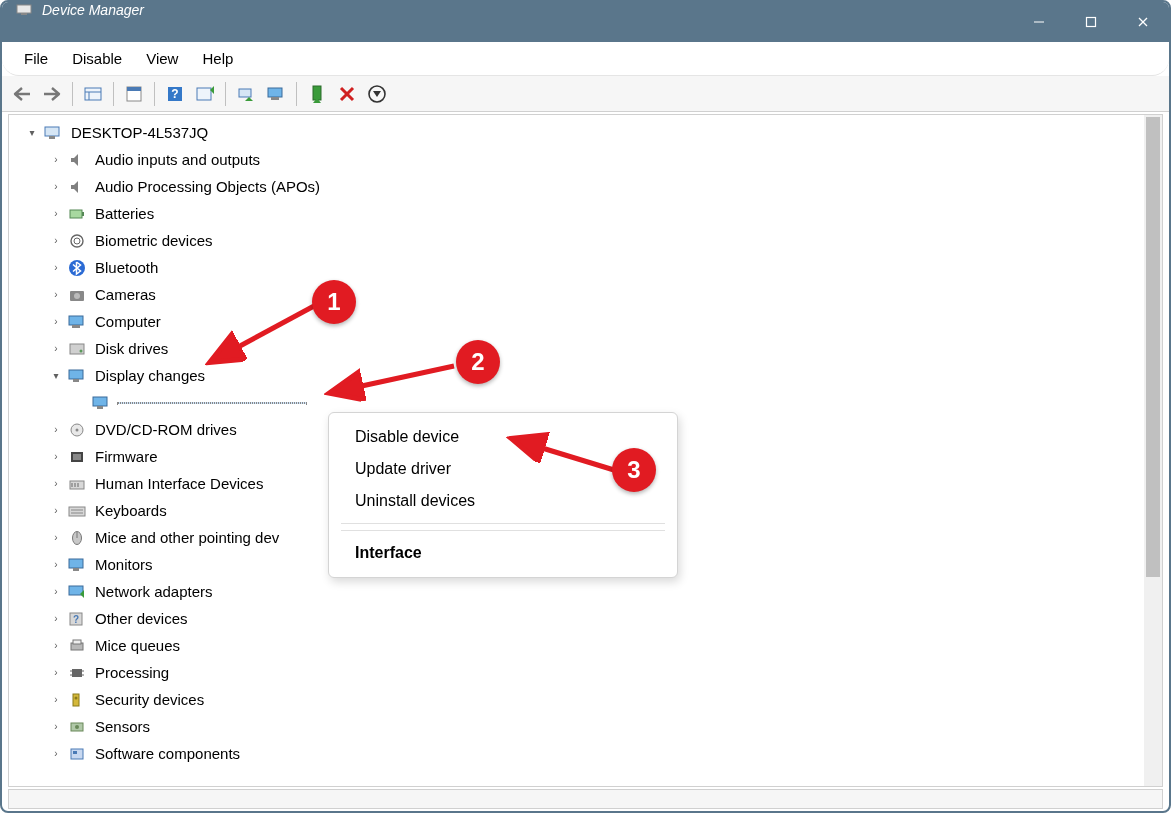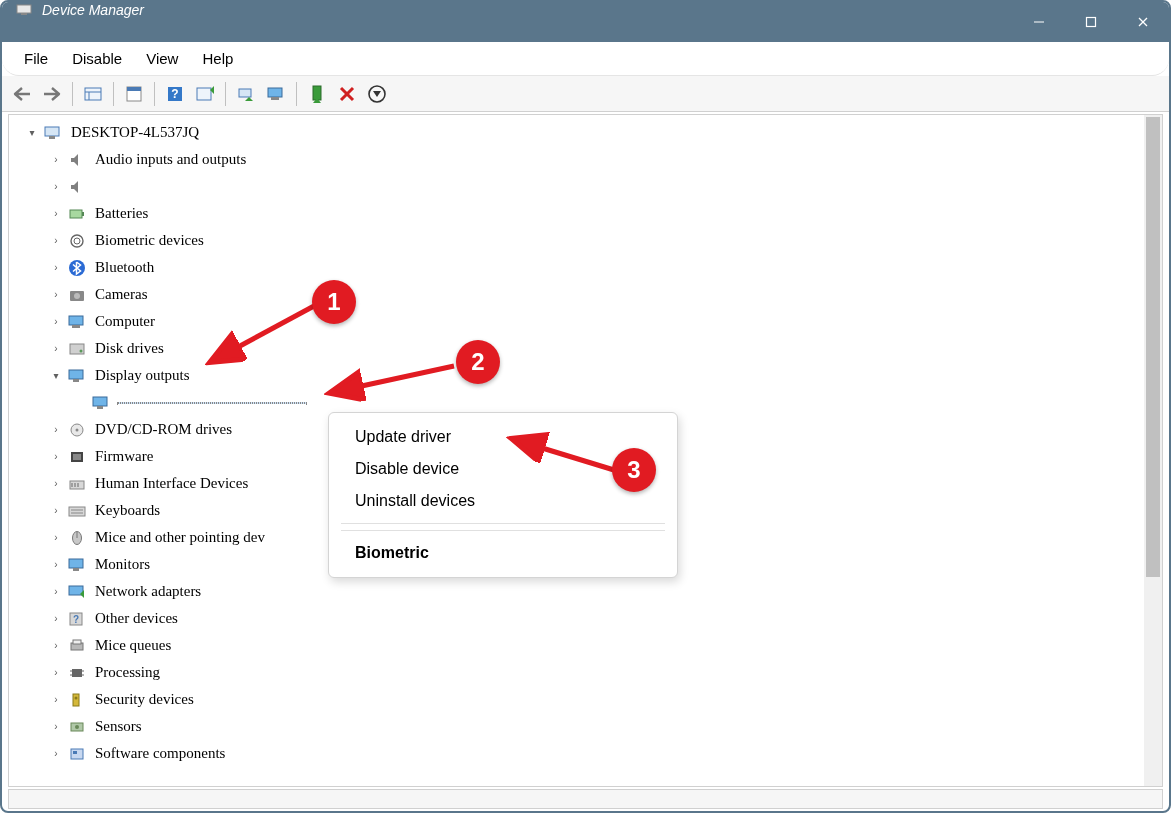--- a/index.html
+++ b/index.html
@@ -23,21 +23,21 @@
   .scrollbar-thumb { position: absolute; right: 2px; top: 2px; width: 14px; height: 460px; background: #c0c0c0; border-radius: 0; }
 
   .tree { padding-left: 8px; }
   .node { display: flex; align-items: center; height: 27px; padding-left: 0; white-space: nowrap; font-size: 15px; }
   .node .expander { width: 14px; height: 14px; display: flex; align-items: center; justify-content: center; color: #606060; margin-right: 4px; font-size: 10px; }
   .node .icon-slot { width: 20px; height: 20px; margin-right: 6px; display: flex; align-items: center; justify-content: center; }
   .node.depth-0 { padding-left: 8px; }
   .node.depth-1 { padding-left: 32px; }
   .node.depth-2 { padding-left: 56px; }
   .node.selected .label-box { background: #cde3f8; border: 1px dotted #888; padding: 0 2px; }
-  .label-box { padding: 0 2px; font-family: Liberation Serif, serif; }
+  .label-box { padding: 0 2px; }
 
   .context-menu { position: absolute; background: #fff; border: 1px solid #d4d4d4; box-shadow: 2px 4px 10px rgba(0,0,0,0.15); border-radius: 6px; width: 350px; padding: 8px 0; z-index: 50; }
   .context-menu .cm-item { padding: 7px 26px; font-size: 16px; }
   .context-menu .cm-sep { height: 1px; background: #e0e0e0; margin: 6px 12px; }
   .context-menu .cm-item.bold { font-weight: 600; }
 
   .anno-badge { position: absolute; width: 44px; height: 44px; border-radius: 50%; background: #e11b22; color: #fff; display: flex; align-items: center; justify-content: center; font-size: 24px; font-weight: 600; box-shadow: 0 2px 4px rgba(0,0,0,0.3); z-index: 60; }
   .anno-arrow { position: absolute; z-index: 55; stroke: #e11b22; fill: #e11b22; }
 
   .statusbar { position: absolute; bottom: 2px; left: 6px; right: 6px; height: 20px; background: #f6f6f6; border: 1px solid #d0d0d0; }
@@ -179,20 +179,21 @@
           </span>
           <span class="label-box">Audio inputs and outputs</span>
         </div>
         <div class="node depth-1">
           <span class="expander">›</span>
           <span class="icon-slot">
             <svg class="dev-ico" viewBox="0 0 18 16">
               <path d="M3 6 H6 L10 2 V14 L6 10 H3 Z" fill="#808080"></path>
             </svg>
           </span>
+          <span class="label-box">Audio Processing Objects (APOs)</span>
         </div>
         <div class="node depth-1">
           <span class="expander">›</span>
           <span class="icon-slot">
             <svg class="dev-ico" viewBox="0 0 18 16">
               <rect x="2" y="4" width="12" height="8" fill="#a8d8a0" stroke="#558855"></rect>
               <rect x="14" y="6" width="2" height="4" fill="#558855"></rect>
             </svg>
           </span>
           <span class="label-box">Batteries</span>
@@ -249,21 +250,21 @@
           <span class="label-box">Disk drives</span>
         </div>
         <div class="node depth-1">
           <span class="expander">▾</span>
           <span class="icon-slot">
             <svg class="dev-ico" viewBox="0 0 18 16">
               <rect x="1" y="2" width="14" height="9" fill="#6fb4e8" stroke="#3a6a9a"></rect>
               <rect x="5" y="11" width="6" height="3" fill="#888"></rect>
             </svg>
           </span>
-          <span class="label-box">Display outputs</span>
+          <span class="label-box">Display changes</span>
         </div>
         <div class="node depth-2 selected">
           <span class="expander"></span>
           <span class="icon-slot">
             <svg class="dev-ico" viewBox="0 0 18 16">
               <rect x="1" y="2" width="14" height="9" fill="#6fb4e8" stroke="#3a6a9a"></rect>
               <rect x="5" y="11" width="6" height="3" fill="#888"></rect>
             </svg>
           </span>
           <span class="label-box" style="min-width:190px;display:inline-block;"> </span>
@@ -404,26 +405,26 @@
           </span>
           <span class="label-box">Software components</span>
         </div>
       </div>
   </div>
 </div>
 
 <div class="statusbar"></div>
 
 <div class="context-menu" id="ctx-menu" style="left:326px; top:410px;">
+    <div class="cm-item">Disable device</div>
     <div class="cm-item">Update driver</div>
-    <div class="cm-item">Disable device</div>
     <div class="cm-item">Uninstall devices</div>
     <div class="cm-sep"></div>
     <div class="cm-sep"></div>
-    <div class="cm-item bold">Biometric</div>
+    <div class="cm-item bold">Interface</div>
   </div>
 
 <div class="anno-badge" style="left:310px; top:278px;">1</div>
 <div class="anno-badge" style="left:454px; top:338px;">2</div>
 <div class="anno-badge" style="left:610px; top:446px;">3</div>
 
 <svg class="anno-arrow" style="left:200px; top:300px;" width="120" height="70" viewBox="0 0 120 70">
   <defs>
       <marker id="ah1" markerWidth="8" markerHeight="8" refX="6" refY="3" orient="auto">
         <path d="M0,0 L7,3 L0,6 Z" fill="#e11b22"></path>

